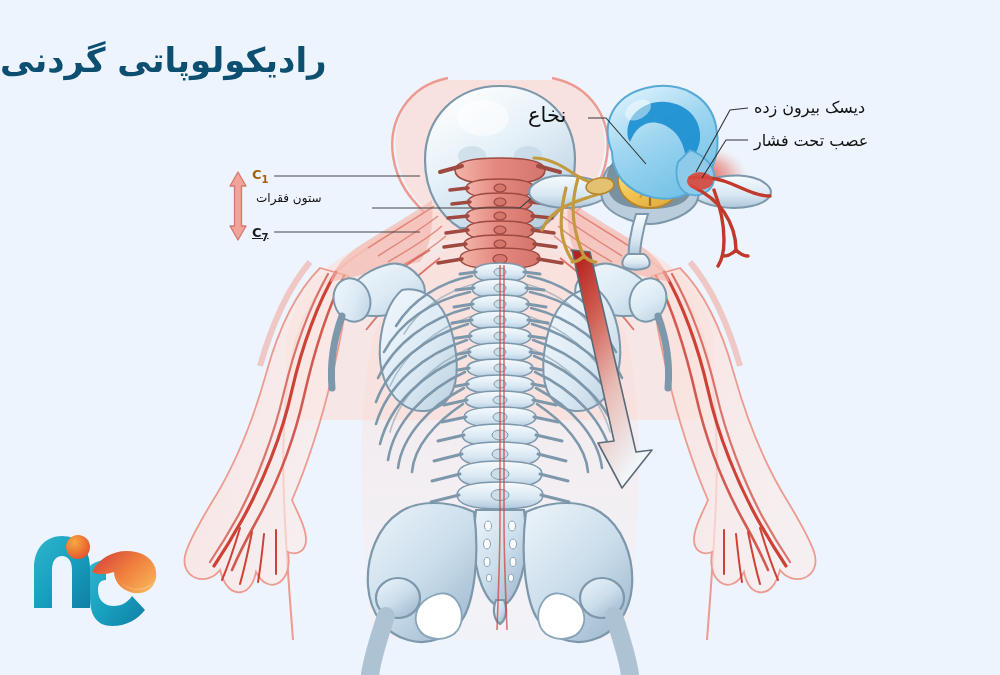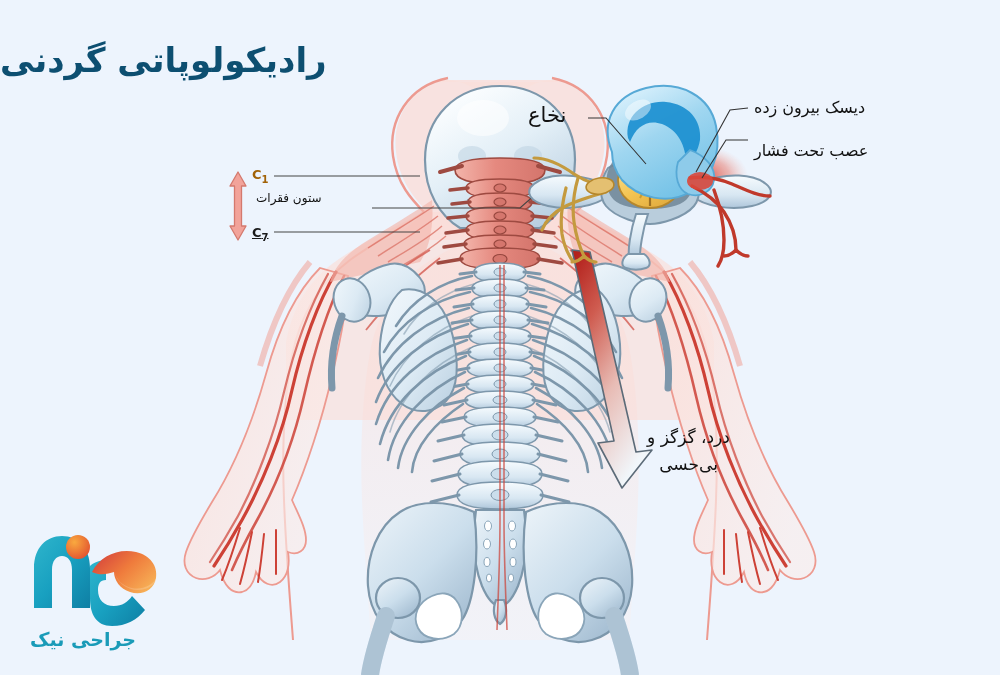--- a/index.html
+++ b/index.html
@@ -19,21 +19,21 @@
     color:#0d4f71;
     letter-spacing:0px;
     direction:rtl;
     line-height:1.3;
     margin-top:30px;
   }
 
   .lbl{position:absolute;direction:rtl;color:#111111;white-space:nowrap;}
   .lbl-nakha{left:528px;top:103px;font-size:21px;}
   .lbl-disk{left:754px;top:98px;font-size:16px;text-align:right;}
-  .lbl-asab{left:754px;top:131px;font-size:16px;text-align:right;margin-top:10px;}
+  .lbl-asab{left:754px;top:131px;font-size:16px;text-align:right;}
   .lbl-sotoon{left:256px;top:191px;font-size:12px;}
   .lbl-namay{left:608px;top:277px;font-size:19px;font-weight:bold;text-align:center;line-height:1.55;width:120px;}
   .lbl-dard{left:631px;top:424px;font-size:17px;text-align:center;line-height:1.6;width:115px;}
   .lbl-c1{left:252px;top:167px;font-size:13px;font-weight:bold;color:#a16207;}
   .lbl-c7{left:252px;top:225px;font-size:13px;font-weight:bold;color:#1a1a1a;text-decoration:underline;}
   .lbl-c1 sub,.lbl-c7 sub{font-size:10px;}
 
   .logo-text{
     position:absolute;left:18px;top:628px;width:130px;text-align:center;
     font-size:19px;font-weight:bold;color:#1a9bb8;direction:rtl;
@@ -511,24 +511,20 @@
       <path d="M748 140 L726 140 L702 178"></path>
     </g>
   </svg>
 
   <div class="lbl lbl-nakha">نخاع</div>
   <div class="lbl lbl-disk">دیسک بیرون زده</div>
   <div class="lbl lbl-asab">عصب تحت فشار</div>
   <div class="lbl lbl-sotoon">ستون فقرات</div>
 
 
-  <div class="lbl lbl-dard">
-    <span>درد، گزگز و</span><br>
-    <span>بی‌حسی</span>
-  </div>
 
   <div class="lbl lbl-c1" dir="ltr"><span>C</span><sub>1</sub></div>
   <div class="lbl lbl-c7" dir="ltr"><span>C</span><sub>7</sub></div>
 
   <svg class="layer" viewBox="0 0 1000 675">
     <g>
       <path d="M34 608 L34 568 C34 548 46 536 62 536 C78 536 90 548 90 568
                L90 608 L72 608 L72 570 C72 561 68 556 62 556
                C56 556 52 561 52 570 L52 608 Z" fill="url(#logoN)"></path>
       <path d="M90 566 C90 566 96 560 106 560 L106 580 C100 580 98 584 98 590
@@ -537,15 +533,14 @@
     </g>
     <g>
       <circle cx="78" cy="547" r="12" fill="url(#logoDot)"></circle>
       <path d="M92 572 C100 556 118 548 136 552 C150 555 158 566 156 578
                C154 590 142 596 130 592 C120 589 114 580 114 572
                C108 574 100 576 92 572 Z" fill="url(#logoC)"></path>
       <path d="M114 570 C116 582 126 590 138 590 C148 590 155 585 157 577
                C152 586 142 590 132 588 C122 586 116 579 114 570 Z" fill="#ffffff" opacity="0.18"></path>
     </g>
   </svg>
-  <div class="logo-text">جراحی نیک</div>
 
 </div>
 
 </body></html>

